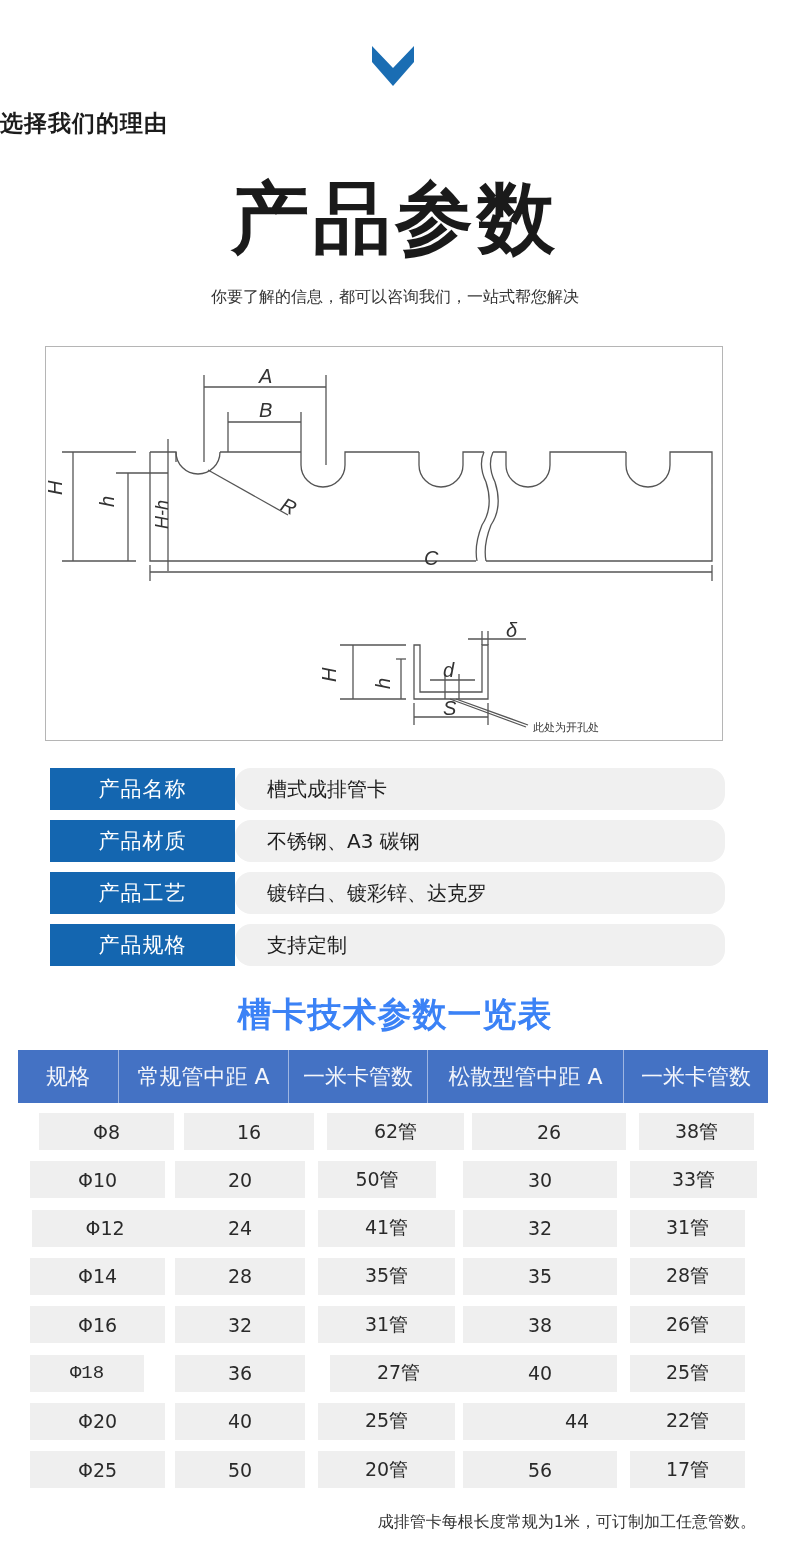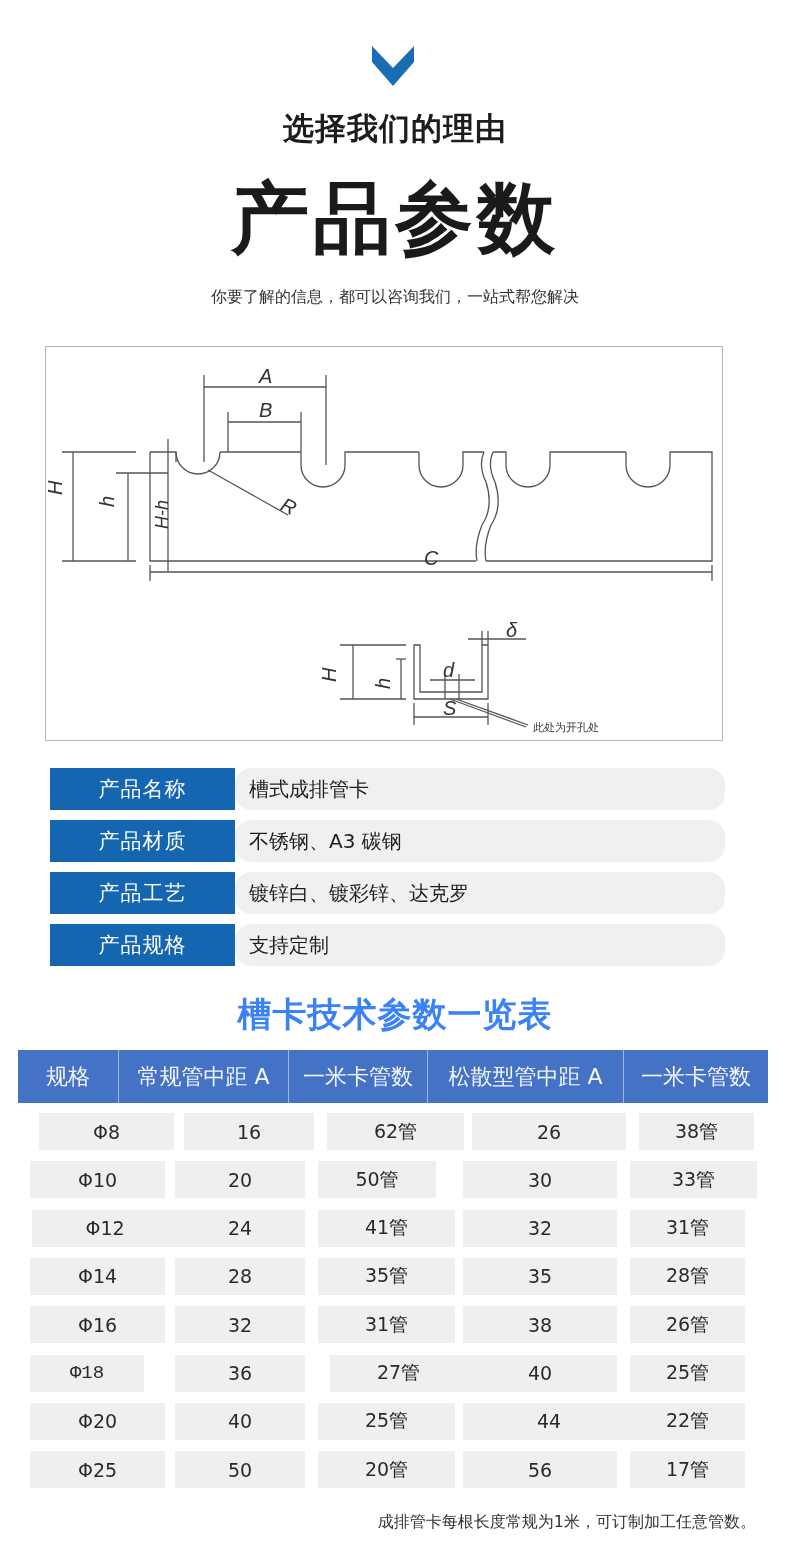--- a/index.html
+++ b/index.html
@@ -1,27 +1,27 @@
 <!DOCTYPE html>
 <html><head>
 <meta charset="utf-8">
 <style>
   html, body { margin:0; padding:0; background:#ffffff; }
   body { width:790px; height:1555px; position:relative; overflow:hidden;
          font-family:"DejaVu Sans", "Liberation Sans", sans-serif; color:#222; }
   .abs { position:absolute; }
   .chevron { left:372px; top:46px; width:42px; height:42px; }
-  .title-small { left:0; width:790px; top:108px; text-align:center; font-size:31px; font-weight:bold; color:#1c1c1c; letter-spacing:1px; }
+  .title-small { left:0; width:790px; top:108px; font-size:23px; font-weight:bold; color:#1c1c1c; letter-spacing:1px; }
   .title-big { left:0; width:790px; top:168px; text-align:center; font-size:78px; font-weight:bold; color:#1a1a1a; letter-spacing:4px; line-height:100px; }
   .subtitle { left:0; width:790px; top:287px; text-align:center; font-size:16px; color:#333; }
   .diagram { left:45px; top:346px; width:676px; height:393px; border:1px solid #b5b5b5; background:#fff; }
   .diagram svg { width:100%; height:100%; }
   .spec-row { left:50px; width:675px; height:42px; display:flex; }
   .spec-label { width:185px; background:#1466b0; color:#fff; font-size:21px; display:flex; align-items:center; justify-content:center; letter-spacing:1px; }
-  .spec-value { flex:1; background:#f0f0f0; color:#1e1e1e; font-size:20px; display:flex; align-items:center; padding-left:14px;border-radius:16px; }
+  .spec-value { flex:1; background:#f0f0f0; color:#1e1e1e; font-size:20px; display:flex; align-items:center; padding-left:32px;border-radius:16px; }
   .red-title { left:0; width:790px; top:992px; text-align:center; font-size:34px; font-weight:bold; color:#3b82f6; letter-spacing:1px; }
   .thead { left:18px; top:1050px; width:750px; height:53px; background:#4472c4; display:flex; }
   .th { color:#f4f6fb; font-size:22px; display:flex; align-items:center; justify-content:center; border-right:1px solid #9fb6e2; box-sizing:border-box; white-space:nowrap; }
   .th:last-child { border-right:none; }
   .trow { left:0; width:790px; height:37px; }
   .td { position:absolute; top:0; height:37px; background:#efefef; font-size:19px; color:#2a2a2a; display:flex; align-items:center; justify-content:center; }
   .footer-note { right:34px; top:1512px; font-size:16px; color:#333;text-align:center; }
 </style>
 </head>
 <body>
@@ -185,21 +185,21 @@
       <div class="td" style="left: 30px; width: 114px; font-family: Liberation Mono, monospace;">Φ18</div>
       <div class="td" style="left: 175px; width: 130px;">36</div>
       <div class="td" style="left: 330px; width: 137px;">27管</div>
       <div class="td" style="left: 463px; width: 154px;">40</div>
       <div class="td" style="left: 630px; width: 115px;">25管</div>
     </div>
     <div class="abs trow" style="top: 1402.8px;">
       <div class="td" style="left: 30px; width: 135px;">Φ20</div>
       <div class="td" style="left: 175px; width: 130px;">40</div>
       <div class="td" style="left: 318px; width: 137px;">25管</div>
-      <div class="td" style="left: 463px; width: 172px;">44</div>
+      <div class="td" style="left: 463px; width: 172px; padding-left: 28px;">44</div>
       <div class="td" style="left: 630px; width: 115px;">22管</div>
     </div>
     <div class="abs trow" style="top: 1451.1px;">
       <div class="td" style="left: 30px; width: 135px;">Φ25</div>
       <div class="td" style="left: 175px; width: 130px;">50</div>
       <div class="td" style="left: 318px; width: 137px;">20管</div>
       <div class="td" style="left: 463px; width: 154px;">56</div>
       <div class="td" style="left: 630px; width: 115px;">17管</div>
     </div>
   </div>

